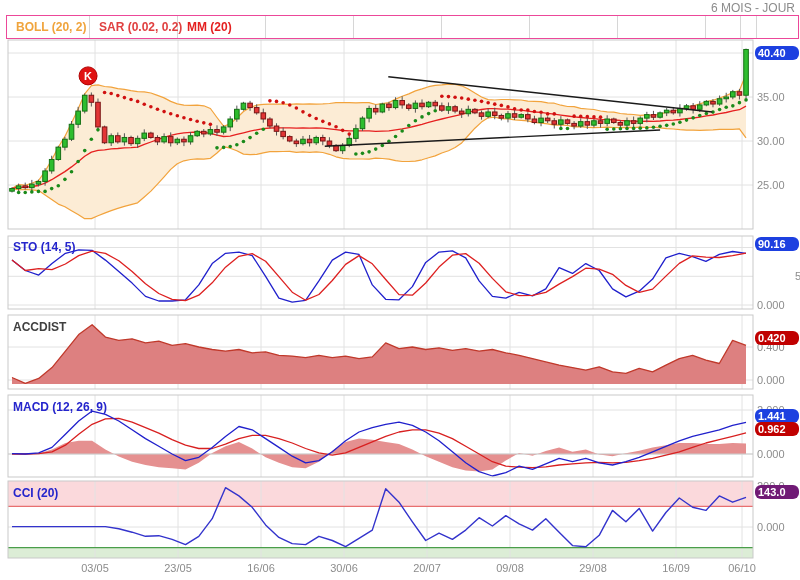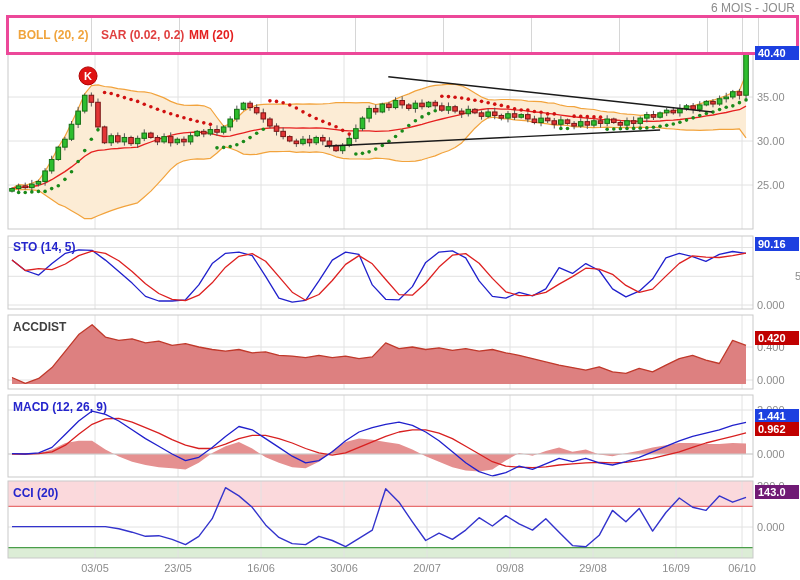--- a/index.html
+++ b/index.html
@@ -1,26 +1,26 @@
 <!DOCTYPE html>
 <html><head>
 <meta charset="utf-8">
 <style>
   html,body{margin:0;padding:0;background:#fff;}
   #root{position:relative;width:800px;height:580px;background:#fff;
         font-family:"Liberation Sans",sans-serif;overflow:hidden;}
   #cv{position:absolute;left:0;top:0;}
   .hdr{position:absolute;color:#8c8c8c;font-size:12px;top:1px;white-space:nowrap;}
-  .legend-row{position:absolute;left:6px;top:15px;width:793px;height:40px;
-      border:3px solid #ec4899;background:#fff;display:flex;box-sizing:border-box;z-index:2;}
+  .legend-row{position:absolute;left:6px;top:15px;width:793px;height:24px;
+      border:1px solid #ec4899;background:#fff;display:flex;box-sizing:border-box;z-index:2;}
   .lcell{border-right:1px solid #d6d6d6;height:100%;display:flex;align-items:center;
       padding-left:9px;box-sizing:border-box;font-size:12px;font-weight:bold;white-space:nowrap;}
   .plabel{position:absolute;font-size:12px;font-weight:bold;z-index:3;white-space:nowrap;}
   .badge{position:absolute;left:755px;width:44px;height:14px;color:#fff;font-size:11px;
-      font-weight:bold;line-height:14px;padding-left:3px;box-sizing:border-box;z-index:4;}
+      font-weight:bold;line-height:14px;padding-left:3px;box-sizing:border-box;z-index:4;border-radius:6px;}
   .ylab{position:absolute;left:757px;font-size:11px;color:#8c8c8c;line-height:12px;z-index:1;}
   .xlab{position:absolute;top:562px;width:44px;text-align:center;font-size:11px;color:#8c8c8c;}
 </style>
 </head>
 <body>
 
 <div id="root">
   <svg id="cv" width="800" height="580">
       <g>
         <rect x="8" y="40" width="745" height="189" fill="#fff"></rect>

